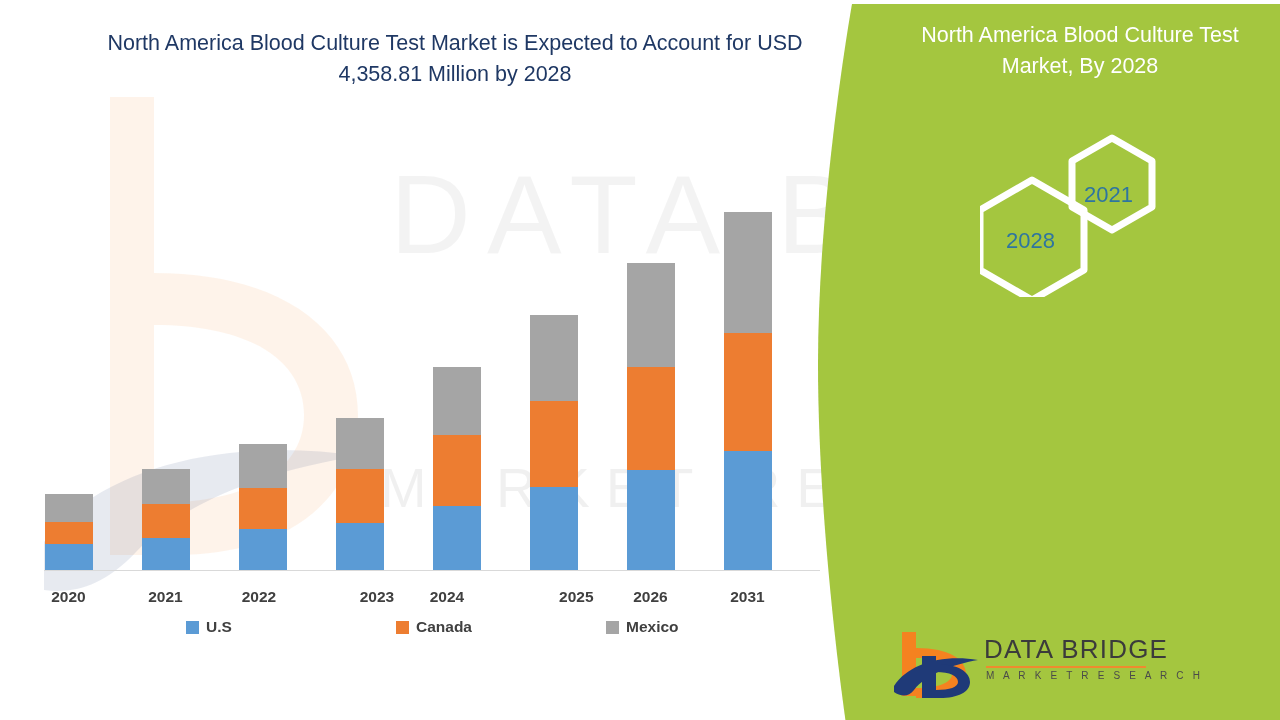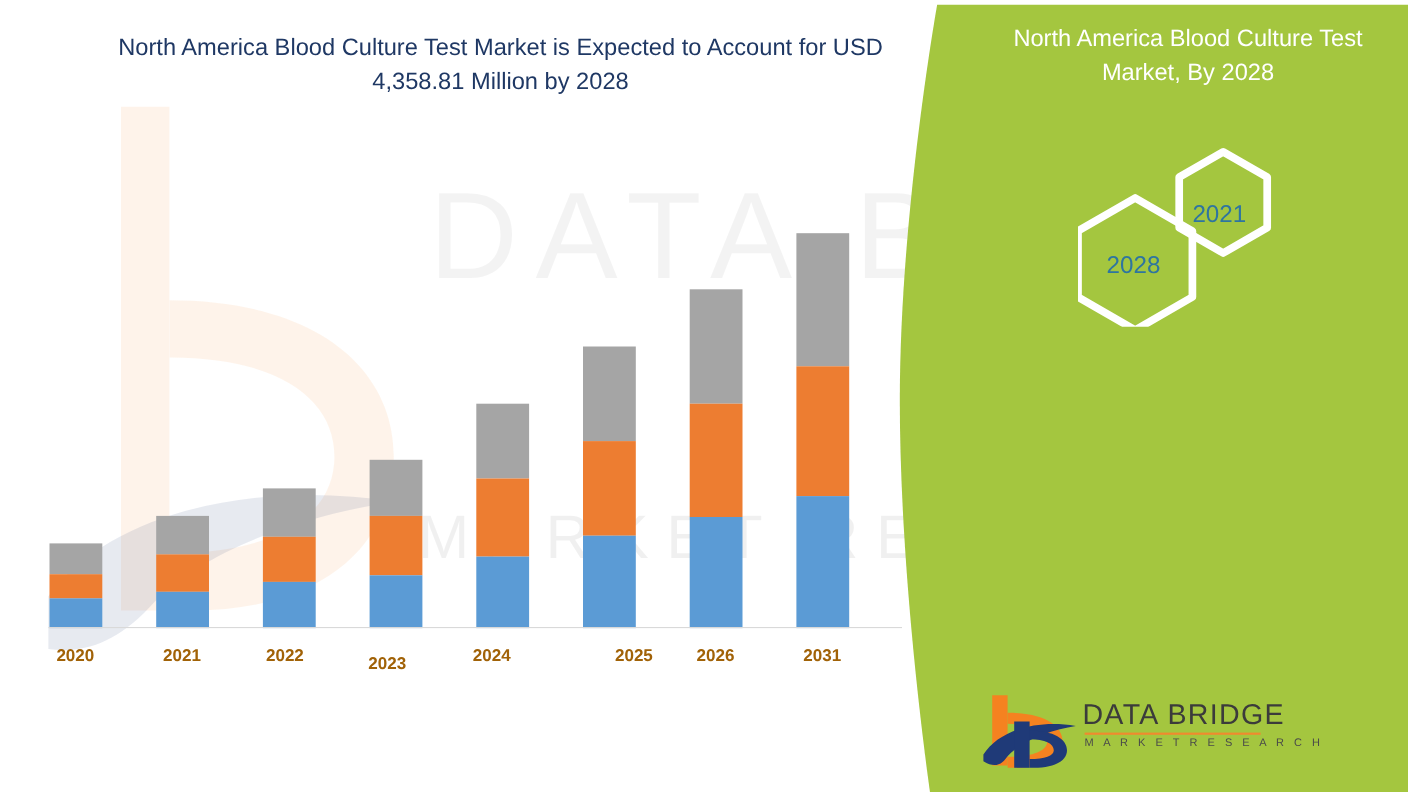--- a/index.html
+++ b/index.html
@@ -54,21 +54,21 @@
   .bar-group{
     position:absolute; bottom:0; width:48px;
   }
   .seg{ width:100%; display:block; }
   .seg-mexico{ background:#A5A5A5; }
   .seg-canada{ background:#ED7D31; }
   .seg-us{ background:#5B9BD5; }
 
   .tick-label{
     position:absolute; top:588px; width:80px; text-align:center;
-    font-size:15.5px; font-weight:bold; color:#a16207;
+    font-size:15.5px; font-weight:bold; color:#404040;
   }
 
   
   #legend{
     position:absolute; left:186px; top:618px; width:520px; height:22px;
   }
   .legend-item{
     position:absolute; display:flex; align-items:center; gap:7px;
     font-size:15.5px; font-weight:bold; color:#404040;
   }
@@ -178,24 +178,38 @@
       </div>
       <div class="bar-group" style="left: 679.5px;">
         <div class="seg seg-mexico" style="height: 121px; background: rgb(165, 165, 165);"></div>
         <div class="seg seg-canada" style="height: 118px; background: rgb(237, 125, 49);"></div>
         <div class="seg seg-us" style="height: 120px; background: rgb(91, 155, 213);"></div>
       </div>
     </div>
   <div id="axis-line"></div>
   <div id="tick-labels"></div>
 
+  <div id="legend">
+      <div class="legend-item" style="left: 0px;">
+        <span class="legend-swatch" style="background: rgb(91, 155, 213);"></span>
+        <span>U.S</span>
+      </div>
+      <div class="legend-item" style="left: 210px;">
+        <span class="legend-swatch" style="background: rgb(237, 125, 49);"></span>
+        <span>Canada</span>
+      </div>
+      <div class="legend-item" style="left: 420px;">
+        <span class="legend-swatch" style="background: rgb(165, 165, 165);"></span>
+        <span>Mexico</span>
+      </div>
+    </div>
 <div class="tick-label" style="left: 28.5px;">2020</div>
     <div class="tick-label" style="left: 125.5px;">2021</div>
     <div class="tick-label" style="left: 219px;">2022</div>
-    <div class="tick-label" style="left: 312px; margin-top: 7px;">2023</div>
+    <div class="tick-label" style="left: 337px;">2023</div>
     <div class="tick-label" style="left: 407px;">2024</div>
     <div class="tick-label" style="left: 513.5px; text-align: right;">2025</div>
     <div class="tick-label" style="left: 610.5px;">2026</div>
     <div class="tick-label" style="left: 707.5px;">2031</div>
   </div>
 
 <div id="right-panel">
   <svg id="green-shape" width="1280" height="720" viewBox="0 0 1280 720">
     <path id="green-path" d="M852 0 L1280 0 L1280 720 L846 720 C846 720 818 530 818 360 C818 190 852 0 852 0 Z" fill="#A4C63F"></path>
   </svg>

